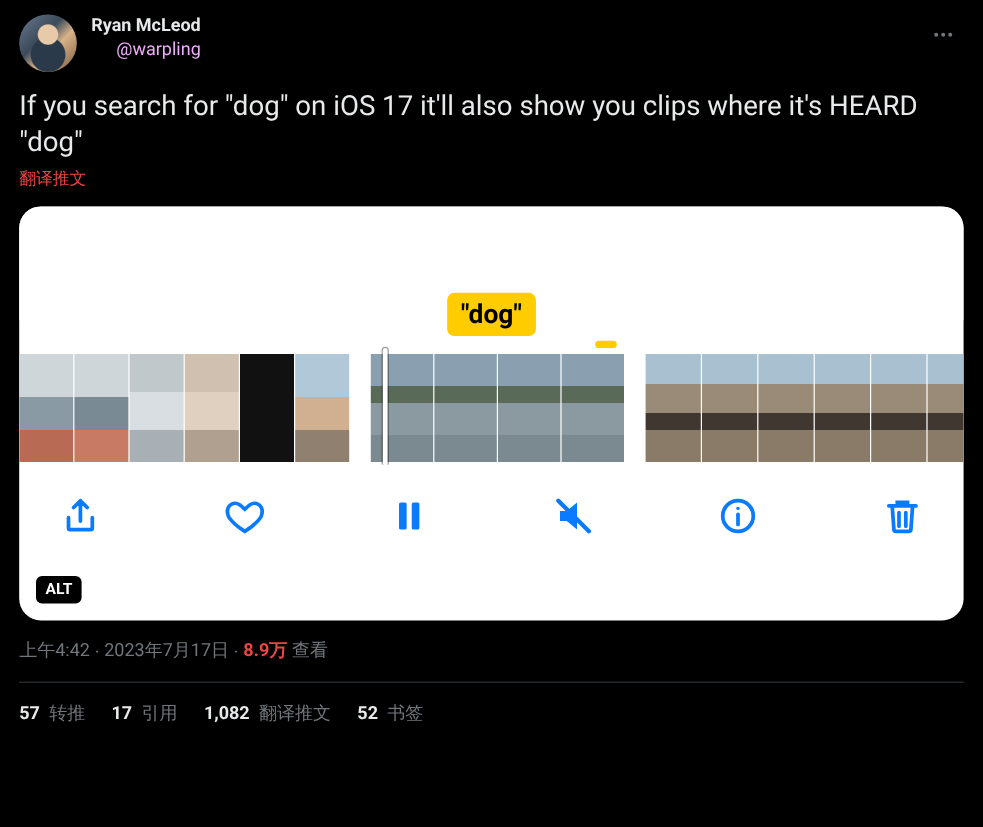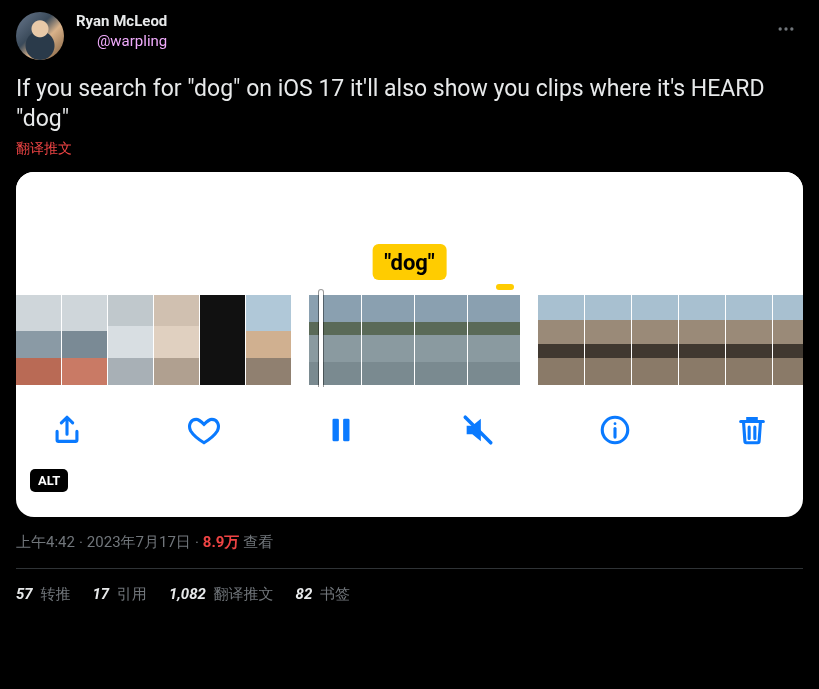--- a/index.html
+++ b/index.html
@@ -85,35 +85,35 @@
   .g3 .thumb{ background: linear-gradient(#a8c0d0 28%, #9a8a78 28% 55%, #403830 55% 70%, #8a7a68 70%); width:46px; }
   .toolbar {
     display:flex; justify-content:space-between; align-items:center;
     padding: 22px 30px 0 30px;
   }
   .tb-btn { width:42px; height:42px; display:flex; align-items:center; justify-content:center; color:#0a7aff; cursor:pointer; }
   .tb-btn svg { width:34px; height:34px; stroke:#0a7aff; fill:none; stroke-width:2.2; }
   .tb-btn.pause svg rect { fill:#0a7aff; stroke:none; }
   .tb-btn.mute svg { fill:#0a7aff; stroke:#0a7aff; }
   .alt-badge{
-    position:absolute; left:14px; bottom:25px;
+    position:absolute; left:14px; bottom:14px;
     background:#000; color:#fff; font-weight:700; font-size:13px;
     padding:4px 8px; border-radius:5px;
     cursor:pointer;
   }
   .meta {
     margin-top: 16px; color:#71767b; font-size:15px;
     display:flex; gap:4px; align-items:flex-end; flex-wrap:wrap;
   }
   .meta .views-num { color:#ef4444; font-weight:700; }
   .divider { border-top:1px solid #2f3336; margin-top:16px; }
   .stats {
     display:flex; gap:22px; margin-top:16px; font-size:15px; color:#71767b;
   }
-  .stats .num { color:#e7e9ea; font-weight:700; margin-right:4px;font-style:italic; }
+  .stats .num { color:#e7e9ea; font-weight:700; margin-right:4px; }
 </style>
 </head>
 <body>
 
 <div class="tweet">
 
   <div class="header">
     <div class="avatar"></div>
     <div class="names">
       <div class="display-name">Ryan McLeod</div>
@@ -213,16 +213,16 @@
     <span class="views-num">8.9万</span>
     <span> 查看</span>
   </div>
 
   <div class="divider"></div>
 
   <div class="stats">
     <span><span class="num">57</span><span> 转推</span></span>
     <span><span class="num">17</span><span> 引用</span></span>
     <span><span class="num">1,082</span><span> 翻译推文</span></span>
-    <span><span class="num">82</span><span> 书签</span></span>
+    <span><span class="num">52</span><span> 书签</span></span>
   </div>
 
 </div>
 
 </body></html>

